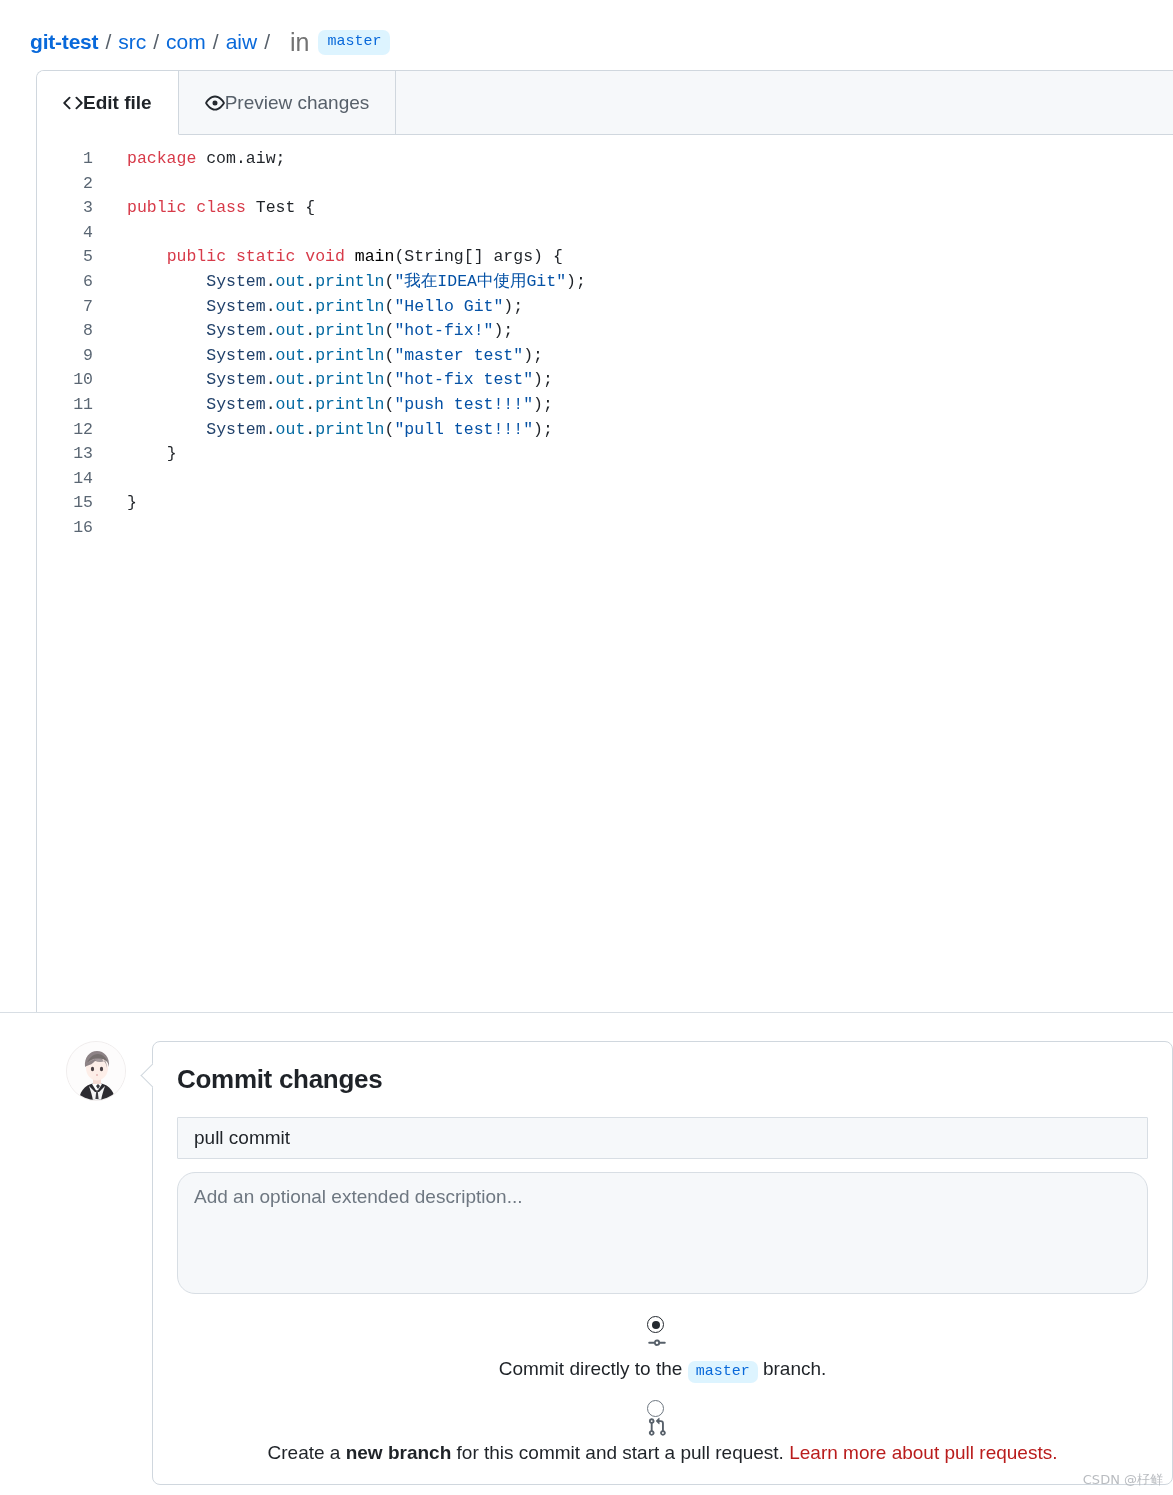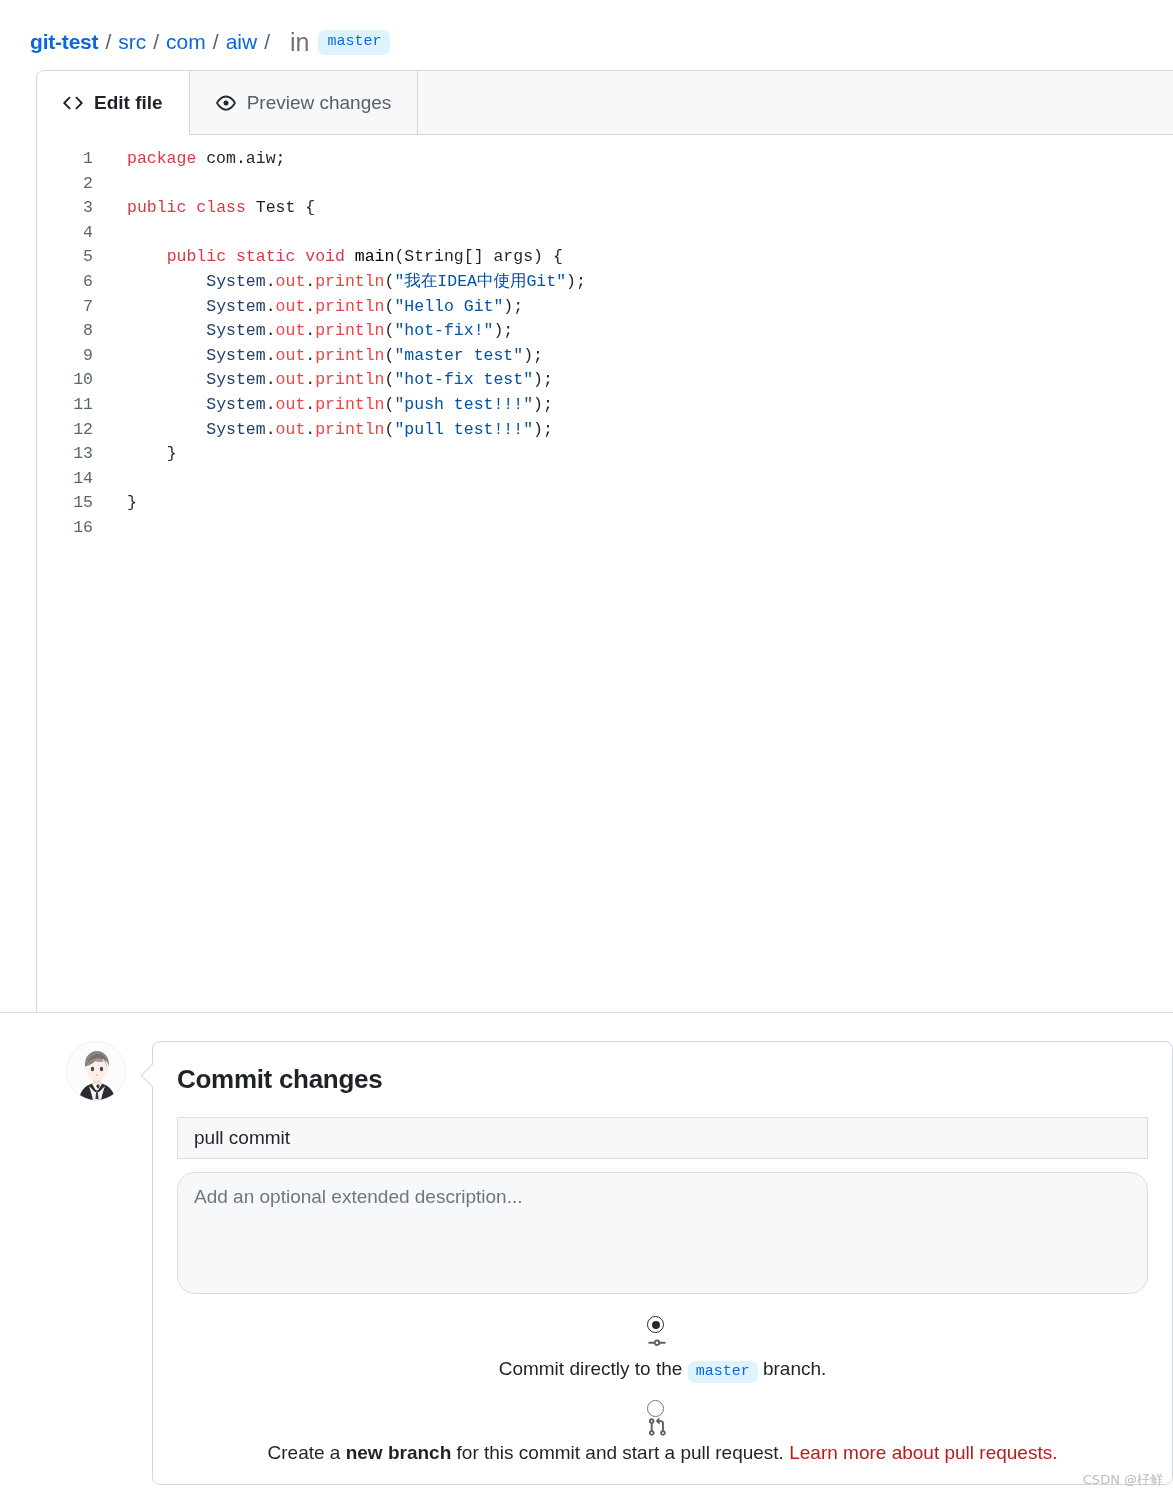--- a/index.html
+++ b/index.html
@@ -82,21 +82,20 @@
   #tabbar {
     display: flex;
     height: 64px;
     background: #f6f8fa;
     border-bottom: 1px solid #d0d7de;
     border-radius: 7px 7px 0 0;
   }
   .tab {
     display: flex;
     align-items: center;
-    gap: 11px;
     padding: 0 26px;
     font-size: 19px;
     cursor: pointer;
     border-right: 1px solid #d0d7de;
     position: relative;
   }
   .tab.active {
     background: #ffffff;
     color: #1f2328;
     font-weight: bold;
@@ -125,21 +124,21 @@
   #code-lines {
     padding-left: 34px;
     white-space: pre;
     color: #1f2328;
     flex: 1;
   }
   .k  { color: #d73a49; }           
   .ty { color: #1f2328; }           
   .fn { color: #000000; margin-top: 48px; }           
   .cls{ color: #22426b; }           
-  .mem{ color: #ef4444; }           
+  .mem{ color: #0369a1; }           
   .st { color: #0451a5; }           
   .pn { color: #1f2328; }           
 
   
   #editor-divider {
     margin-top: 0;
     height: 1px;
     background: #d8dee4;
     width: 1173px;
   }

